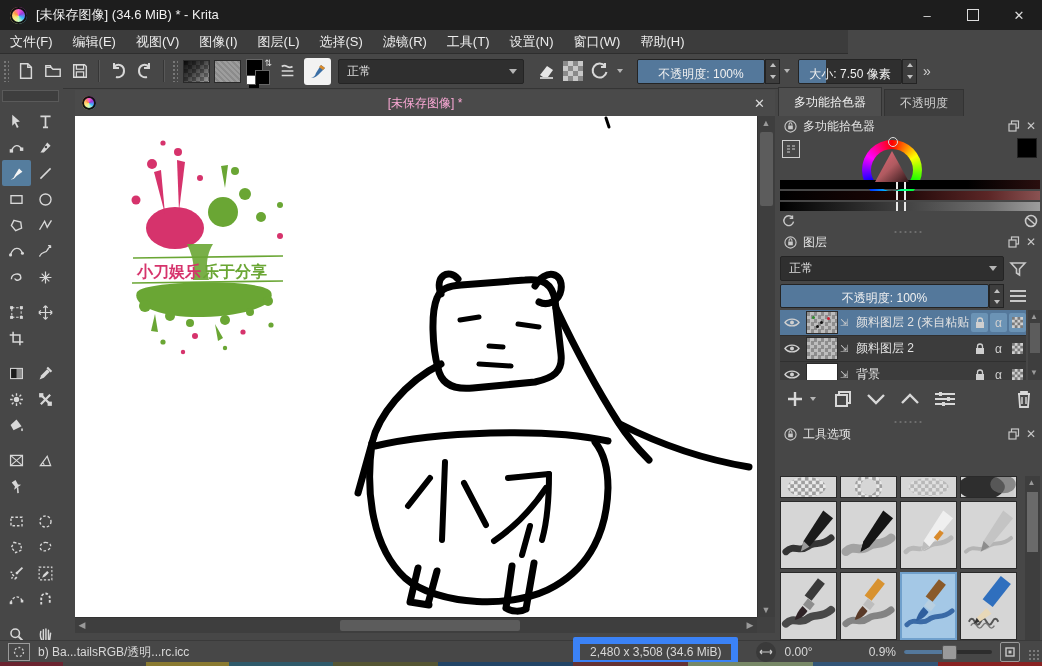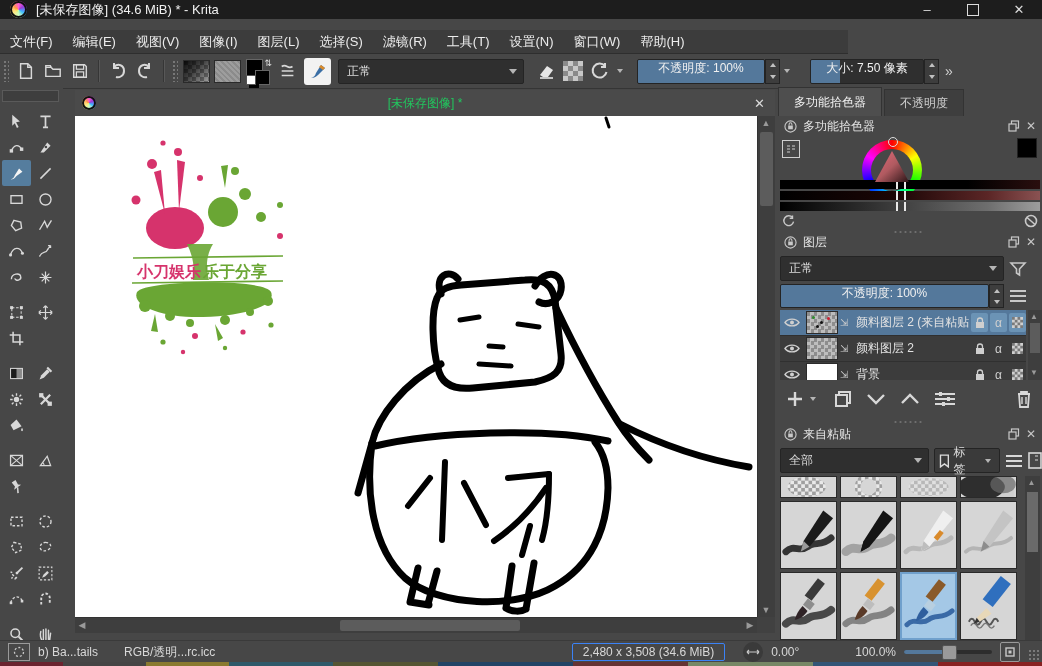--- a/index.html
+++ b/index.html
@@ -1,20 +1,20 @@
 <!DOCTYPE html>
 <html><head>
 <meta charset="utf-8">
 <style>
   html,body{margin:0;padding:0;}
   body{width:1042px;height:666px;position:relative;background:#474747;
        font-family:"Liberation Sans",sans-serif;overflow:hidden;color:#e0e0e0;
        -webkit-font-smoothing:antialiased;}
   
-  .titlebar{position:absolute;left:0;top:0;width:1042px;height:19px;background:#1d1d1d;
+  .titlebar{position:absolute;left:0;top:0;width:1042px;height:30px;background:#1d1d1d;
             display:flex;align-items:center;color:#f0f0f0;font-size:13px;}
   .app-icon{width:17px;height:17px;border-radius:50%;margin:0 9px 0 10px;
             background:conic-gradient(#ff5fd0,#9a3bdc,#3bb9ff,#bfffb0,#ffe45f,#ff9a3b,#ff5fd0);
             box-shadow:inset 0 0 0 2px #111, inset 4px -4px 0 0 #fff3;}
   .win-btns{margin-left:auto;display:flex;height:100%;}
   .win-btn{width:46px;height:100%;display:flex;align-items:center;justify-content:center;color:#dcdcdc;font-size:13px;}
   .win-max-glyph{width:10px;height:10px;border:1px solid #dcdcdc;}
   
   .menubar{position:absolute;left:0;top:30px;width:848px;height:23px;background:#3c3c3c;
            display:flex;align-items:center;font-size:13px;color:#ececec;border-bottom:1px solid #2e2e2e;}
@@ -39,42 +39,42 @@
   .fgbg .mini{position:absolute;left:1px;top:17px;width:8px;height:8px;background:#fff;border:1px solid #555;box-shadow:3px 3px 0 #000;}
   .fgbg .swap{position:absolute;right:0;top:0;font-size:9px;color:#ddd;}
   .brush-ed{width:27px;height:27px;border-radius:3px;background:#f2f2f2;display:flex;align-items:center;justify-content:center;flex:none;margin:0 3px;}
   .dd{background:#2f2f2f;border:1px solid #242424;border-radius:2px;color:#dcdcdc;
       display:flex;align-items:center;font-size:12px;height:25px;box-sizing:border-box;}
   .dd .lbl{padding-left:8px;flex:1;white-space:nowrap;overflow:hidden;}
   .caret{width:0;height:0;border-left:4px solid transparent;border-right:4px solid transparent;
          border-top:5px solid #b5b5b5;margin:0 6px;flex:none;}
   .caret-sm{border-left-width:3px;border-right-width:3px;border-top-width:4px;margin:0 4px;}
   .slider{position:relative;background:#2f2f2f;border:1px solid #242424;border-radius:2px;
-          color:#f0f0f0;font-size:12px;display:flex;align-items:flex-start;justify-content:center;
+          color:#f0f0f0;font-size:12px;display:flex;align-items:flex-end;justify-content:center;
           height:25px;box-sizing:border-box;overflow:hidden;flex:none;}
   .slider .fill{position:absolute;left:0;top:0;bottom:0;background:#54789b;}
   .slider span{position:relative;z-index:1;white-space:nowrap;}
   .spin{display:flex;flex-direction:column;width:15px;height:25px;box-sizing:border-box;
         border:1px solid #242424;background:#3d3d3d;flex:none;}
   .spin div{flex:1;display:flex;align-items:center;justify-content:center;}
   .tri-up{width:0;height:0;border-left:3.5px solid transparent;border-right:3.5px solid transparent;border-bottom:4px solid #c0c0c0;}
   .tri-dn{width:0;height:0;border-left:3.5px solid transparent;border-right:3.5px solid transparent;border-top:4px solid #c0c0c0;}
   .overflow-chev{color:#cfcfcf;font-size:14px;margin-left:6px;}
   
   .toolbox{position:absolute;left:0;top:88px;width:63px;height:552px;background:#474747;}
   .toolbox-tab{position:absolute;left:2px;top:2px;width:57px;height:12px;background:#3e3e3e;border:1px solid #5a5a5a;box-sizing:border-box;}
   .toolbox-grid{position:absolute;left:2px;top:20px;width:59px;display:flex;flex-wrap:wrap;}
   .tool-cell{width:29px;height:26px;display:flex;align-items:center;justify-content:center;border-radius:2px;}
   .tool-cell.selected{background:#557d9e;}
   .tool-gap{width:59px;height:9px;}
   
   .canvaswin{position:absolute;left:75px;top:90px;width:700px;height:543px;background:#414141;}
   .canvas-tabbar{position:absolute;left:0;top:0;width:700px;height:26px;background:#4a4a4a;
                  border-bottom:1px solid #363636;display:flex;align-items:center;}
-  .canvas-tab-title{position:absolute;left:0;right:0;text-align:center;font-size:12px;color:#22c55e;}
+  .canvas-tab-title{position:absolute;left:0;right:0;text-align:center;font-size:12px;color:#f9a8d4;}
   .canvas-area{position:absolute;left:0;top:26px;width:682px;height:501px;background:#fff;overflow:hidden;}
   .vscroll{position:absolute;right:0;top:26px;width:18px;height:501px;background:#3e3e3e;border-left:1px solid #333;box-sizing:border-box;}
   .vscroll .thumb{position:absolute;left:2px;top:16px;width:13px;height:74px;background:#5c5c5c;border-radius:2px;}
   .hscroll{position:absolute;left:0;bottom:0;width:682px;height:16px;background:#3e3e3e;border-top:1px solid #333;box-sizing:border-box;}
   .hscroll .thumb{position:absolute;left:265px;top:2px;width:180px;height:11px;background:#5c5c5c;border-radius:2px;}
   .sb-arrow{position:absolute;color:#9a9a9a;font-size:9px;line-height:14px;text-align:center;width:16px;height:14px;}
   
   .dock{position:absolute;left:778px;top:88px;width:264px;height:552px;background:#474747;}
   .dock-tabs{position:absolute;left:0;top:0;height:28px;display:flex;align-items:flex-end;}
   .dock-tab{padding:0 15px;height:26px;line-height:26px;font-size:12px;color:#cfcfcf;
@@ -128,21 +128,21 @@
   .bgrid{position:absolute;left:2px;top:52px;width:240px;display:grid;
          grid-template-columns:repeat(4,57px);grid-template-rows:22px 68px 68px;gap:3px 3px;}
   .bcell{background:#d6d6d6;border:1px solid #2a2a2a;box-sizing:border-box;overflow:hidden;}
   .bcell.selected{background:#a4c8e6;border:2px solid #70a0cc;}
   .bgrid-scroll{position:absolute;right:2px;top:52px;width:15px;height:236px;background:#3e3e3e;}
   .bgrid-scroll .thumb{position:absolute;left:2px;top:16px;width:11px;height:60px;background:#6a6a6a;}
   
   .statusbar{position:absolute;left:0;top:640px;width:1042px;height:22px;background:#474747;
              border-top:1px solid #3a3a3a;display:flex;align-items:center;font-size:12px;color:#d8d8d8;}
   .sb-iconbtn{width:20px;height:16px;border:1px solid #9a9a9a;margin:0 8px;display:flex;align-items:center;justify-content:center;}
-  .sizebox{border:1px solid #3b82f6;border-radius:2px;padding:1px 10px;margin:0 10px;}
+  .sizebox{border:7px solid #3b82f6;border-radius:2px;padding:1px 10px;margin:0 10px;}
   .rotdial{width:20px;height:20px;border-radius:50%;background:#3a3a3a;display:flex;align-items:center;justify-content:center;margin:0 8px;}
   .zoom-slider{position:relative;width:88px;height:4px;background:#2d2d2d;border-radius:2px;margin:0 8px;}
   .zoom-slider .zfill{position:absolute;left:0;top:0;bottom:0;width:45%;background:#54789b;border-radius:2px;}
   .zoom-slider .knob{position:absolute;left:38px;top:-5px;width:13px;height:13px;background:#9a9a9a;border:1px solid #555;border-radius:2px;}
   .zoom-btn{width:18px;height:18px;border:1px solid #9a9a9a;border-radius:2px;display:flex;align-items:center;justify-content:center;margin-right:4px;}
   .grip-corner{width:12px;height:12px;margin:6px 2px 0 4px;
                background-image:radial-gradient(#7a7a7a 1px,transparent 1.2px);background-size:4px 4px;}
   .bottom-strip{position:absolute;left:0;top:662px;width:1042px;height:4px;
     background:linear-gradient(90deg,#6b2430 0 6%,#454545 6% 14%,#8a7a30 14% 22%,#2f5a6a 22% 32%,#555533 32% 42%,#224466 42% 55%,#663333 55% 66%,#778866 66% 78%,#335577 78% 90%,#882222 90% 100%);}
   svg{display:block;}
@@ -271,21 +271,21 @@
   </div>
   <div class="spin">
       <div>
         <span class="tri-up"></span>
       </div>
       <div>
         <span class="tri-dn"></span>
       </div>
     </div>
   <span class="caret caret-sm"></span>
-  <div class="slider" style="width:114px;margin-left:16px;">
+  <div class="slider" style="width:104px;margin-left:4px;">
     <div class="fill" style="width:26%;"></div>
     <span>大小: 7.50 像素</span>
   </div>
   <div class="spin">
       <div>
         <span class="tri-up"></span>
       </div>
       <div>
         <span class="tri-dn"></span>
       </div>
@@ -852,53 +852,29 @@
 
   <div class="brushdock">
     <div class="dock-head">
       <span class="hicon">
         <svg width="13" height="13" viewBox="0 0 14 14">
             <circle cx="7" cy="7" r="6" fill="none" stroke="#c8c8c8" stroke-width="1.2"></circle>
             <rect x="4.5" y="6" width="5" height="4" fill="#c8c8c8"></rect>
             <path d="M5.5 6 v-1.5 a1.5 1.5 0 0 1 3 0 V6" fill="none" stroke="#c8c8c8" stroke-width="1.1"></path>
           </svg>
       </span>
-      <span>来自粘贴</span>
+      <span>工具选项</span>
       <span class="sp"></span>
       <span class="hicon">
         <svg width="12" height="12" viewBox="0 0 12 12">
             <rect x="3.5" y="1" width="7" height="7" fill="none" stroke="#c8c8c8" stroke-width="1.2"></rect>
             <rect x="1" y="4" width="7" height="7" fill="#474747" stroke="#c8c8c8" stroke-width="1.2"></rect>
           </svg>
       </span>
       <span class="hicon">✕</span>
-    </div>
-    <div style="position:absolute;left:2px;top:24px;display:flex;align-items:center;gap:5px;">
-      <div class="dd" style="width:150px;">
-        <span class="lbl">全部</span>
-        <span class="caret"></span>
-      </div>
-      <div class="tagbtn">
-        <svg width="11" height="14" viewBox="0 0 11 14">
-            <path d="M1.5 1 h8 v12 l-4 -3 l-4 3 Z" fill="none" stroke="#dcdcdc" stroke-width="1.4"></path>
-          </svg>
-        <span>标签</span>
-        <span class="caret caret-sm"></span>
-      </div>
-      <span class="hicon">
-        <svg width="18" height="14" viewBox="0 0 18 14">
-            <path d="M1 2 h16 M1 7 h16 M1 12 h16" stroke="#d8d8d8" stroke-width="2.2"></path>
-          </svg>
-      </span>
-      <span class="hicon">
-        <svg width="14" height="17" viewBox="0 0 14 17">
-            <rect x="1" y="1" width="12" height="15" fill="none" stroke="#d8d8d8" stroke-width="1.6"></rect>
-            <path d="M7 4 h3 M7 8 h3" stroke="#d8d8d8" stroke-width="1.2"></path>
-          </svg>
-      </span>
     </div>
     <div class="bgrid">
         <div class="bcell"><span><svg viewBox="0 0 56 22" width="55" height="20">
               <ellipse cx="26" cy="11" rx="21" ry="11" fill="url(#chk)"></ellipse>
             </svg></span></div>
         <div class="bcell"><span><svg viewBox="0 0 56 22" width="55" height="20">
               <circle cx="28" cy="11" r="12" fill="none" stroke="url(#chk)" stroke-width="6"></circle>
             </svg></span></div>
         <div class="bcell"><span><svg viewBox="0 0 56 22" width="55" height="20">
               <ellipse cx="28" cy="11" rx="22" ry="10" fill="url(#chk)" opacity="0.55"></ellipse>
@@ -964,31 +940,31 @@
   </div>
 </div>
 
 <div class="statusbar">
   <div class="sb-iconbtn">
     <svg width="12" height="12" viewBox="0 0 12 12">
         <circle cx="6" cy="6" r="4.5" fill="none" stroke="#c8c8c8" stroke-width="1.3" stroke-dasharray="2 2"></circle>
       </svg>
   </div>
   <span>b) Ba...tails</span>
-  <span style="margin-left:26px;">RGB/透明...rc.icc</span>
+  <span style="">RGB/透明...rc.icc</span>
   <span style="flex:1;"></span>
   <span class="sizebox">2,480 x 3,508 (34.6 MiB)</span>
   <div class="rotdial">
     <svg width="14" height="8" viewBox="0 0 14 8">
         <path d="M1 4 h12 M1 4 l2-2 M1 4 l2 2 M13 4 l-2-2 M13 4 l-2 2" stroke="#c8c8c8" stroke-width="1.2" fill="none"></path>
       </svg>
   </div>
   <span>0.00°</span>
   <span style="width:56px;"></span>
-  <span>100.0%</span>
+  <span>0.9%</span>
   <div class="zoom-slider">
     <div class="zfill"></div>
       <div class="knob"></div>
   </div>
   <div class="zoom-btn">
     <svg width="10" height="10" viewBox="0 0 10 10">
         <rect x="1" y="1" width="8" height="8" fill="none" stroke="#c8c8c8" stroke-width="1.4"></rect>
         <rect x="3.5" y="3.5" width="3" height="3" fill="#c8c8c8"></rect>
       </svg>
   </div>

